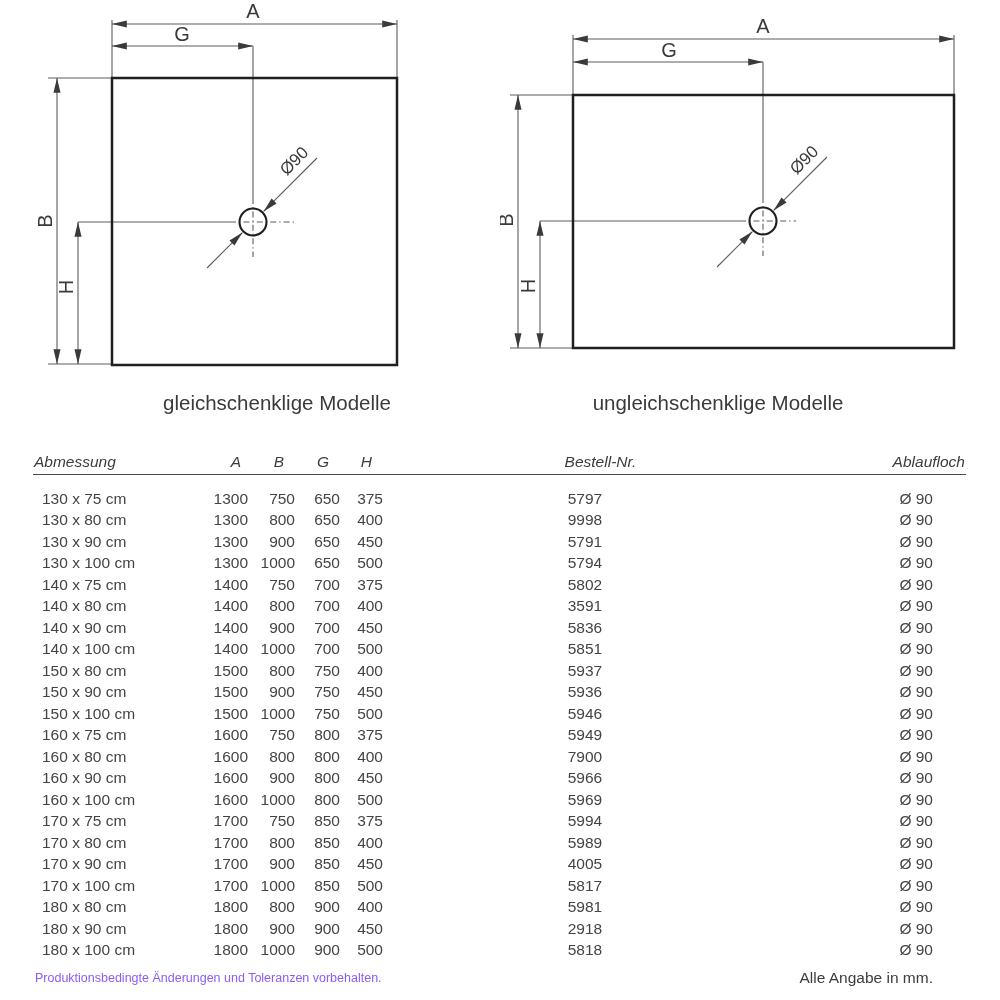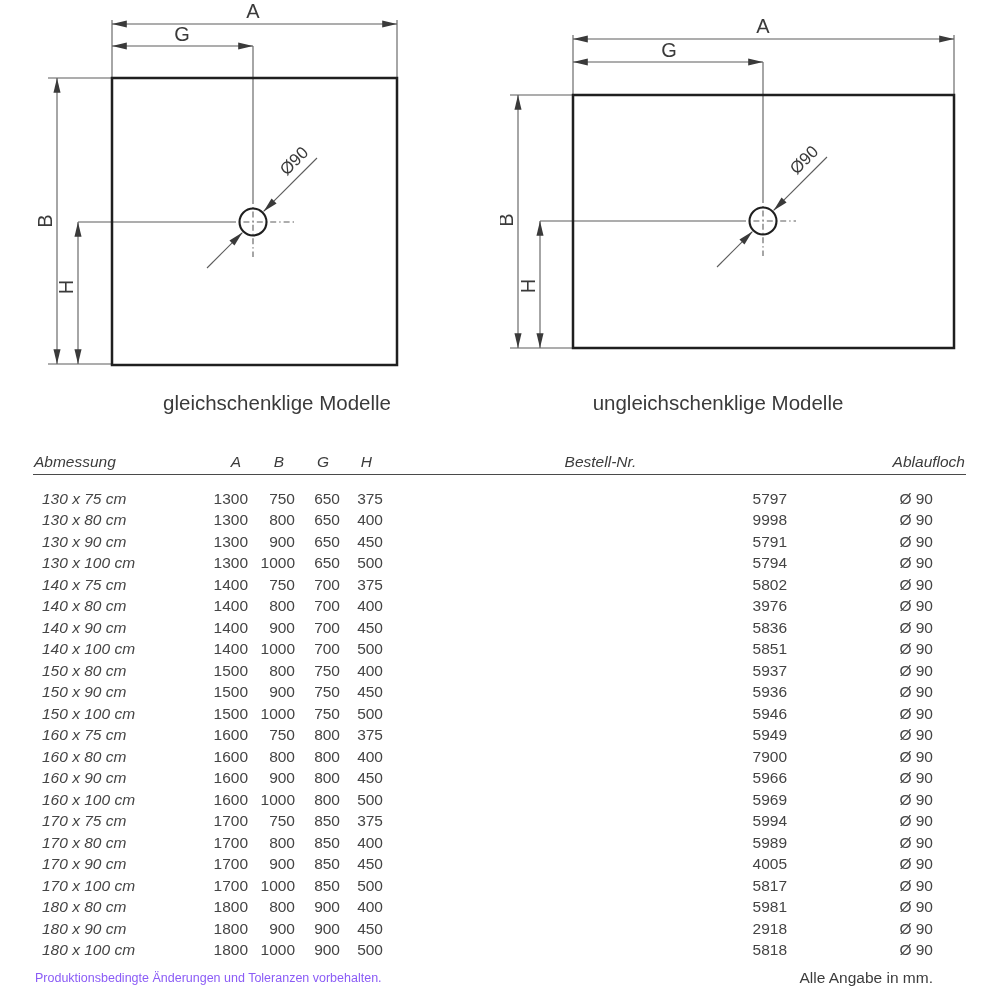--- a/index.html
+++ b/index.html
@@ -23,26 +23,26 @@
   #dim-table{
     position:absolute;left:33px;top:449px;width:933px;
     border-collapse:collapse;table-layout:fixed;
     font-size:15.5px;color:#444;
   }
   #dim-table th{font-weight:normal;color:#3c3c3c;height:23px;vertical-align:middle;font-style:italic;}
   #dim-table thead tr{border-bottom:1.6px solid #4a4a4a;}
   #dim-table td{height:21.5px;padding:0;vertical-align:middle;white-space:nowrap;}
   #dim-table tbody tr:first-child td{padding-top:13px;}
   .h0,.c0{text-align:left;}
-  .c0{padding-left:9px !important;font-style:italic;}
+  .c0{padding-left:9px !important;}
   .h1,.h2,.h3,.h4{text-align:right;padding-right:11px;}
   .h1{padding-right:7px;}
   .c1,.c2,.c3,.c4{text-align:right;}
   .h5{text-align:center;margin-top:36px;}
-  .c5{text-align:right;padding-right:31px !important;}
+  .c5{text-align:center;padding-right:31px !important;}
   .h6{text-align:right;}
   .c6{text-align:right;padding-right:33px !important;}
 
   .footnote-left{
     position:absolute;left:35px;top:971px;font-size:12.5px;color:#8b5cf6;
   }
   .footnote-right{
     position:absolute;right:67px;top:969px;font-size:15.5px;color:#3c3c3c;
   }
 </style>
@@ -194,21 +194,21 @@
         <td class="c4">375</td>
         <td class="c5">5802</td>
         <td class="c6">Ø 90</td>
       </tr>
       <tr>
         <td class="c0">140 x 80 cm</td>
         <td class="c1">1400</td>
         <td class="c2">800</td>
         <td class="c3">700</td>
         <td class="c4">400</td>
-        <td class="c5">3976</td>
+        <td class="c5">3591</td>
         <td class="c6">Ø 90</td>
       </tr>
       <tr>
         <td class="c0">140 x 90 cm</td>
         <td class="c1">1400</td>
         <td class="c2">900</td>
         <td class="c3">700</td>
         <td class="c4">450</td>
         <td class="c5">5836</td>
         <td class="c6">Ø 90</td>

